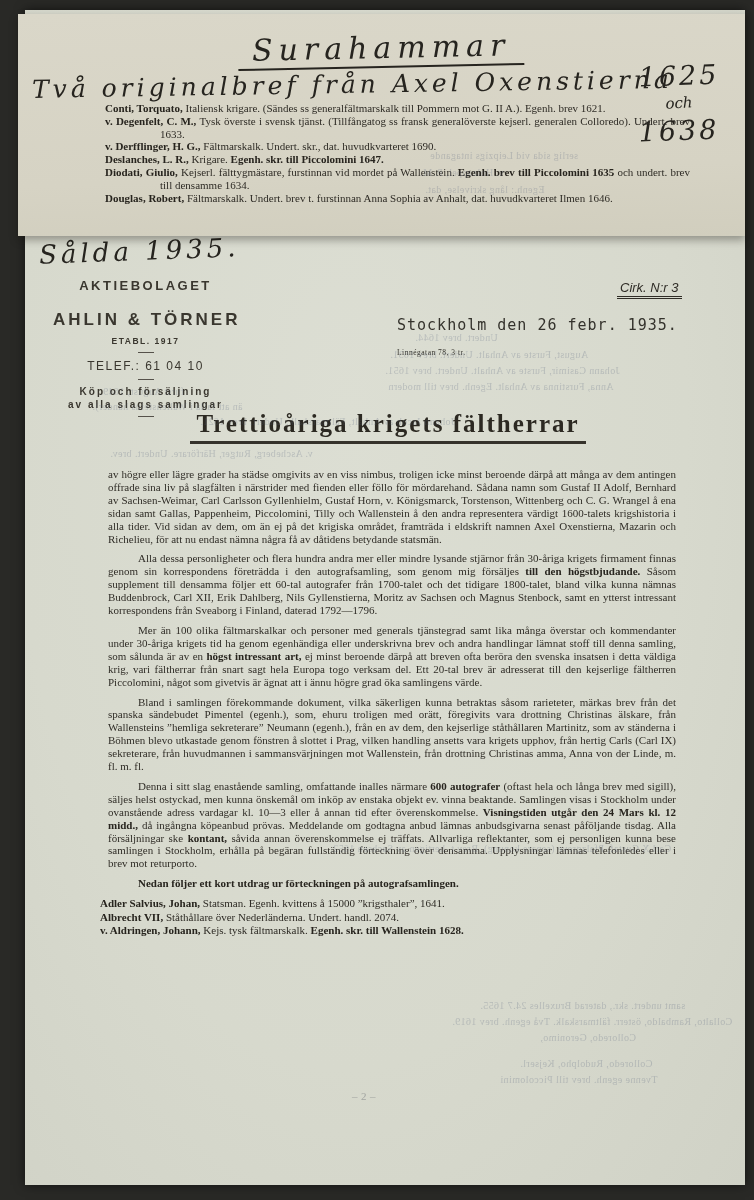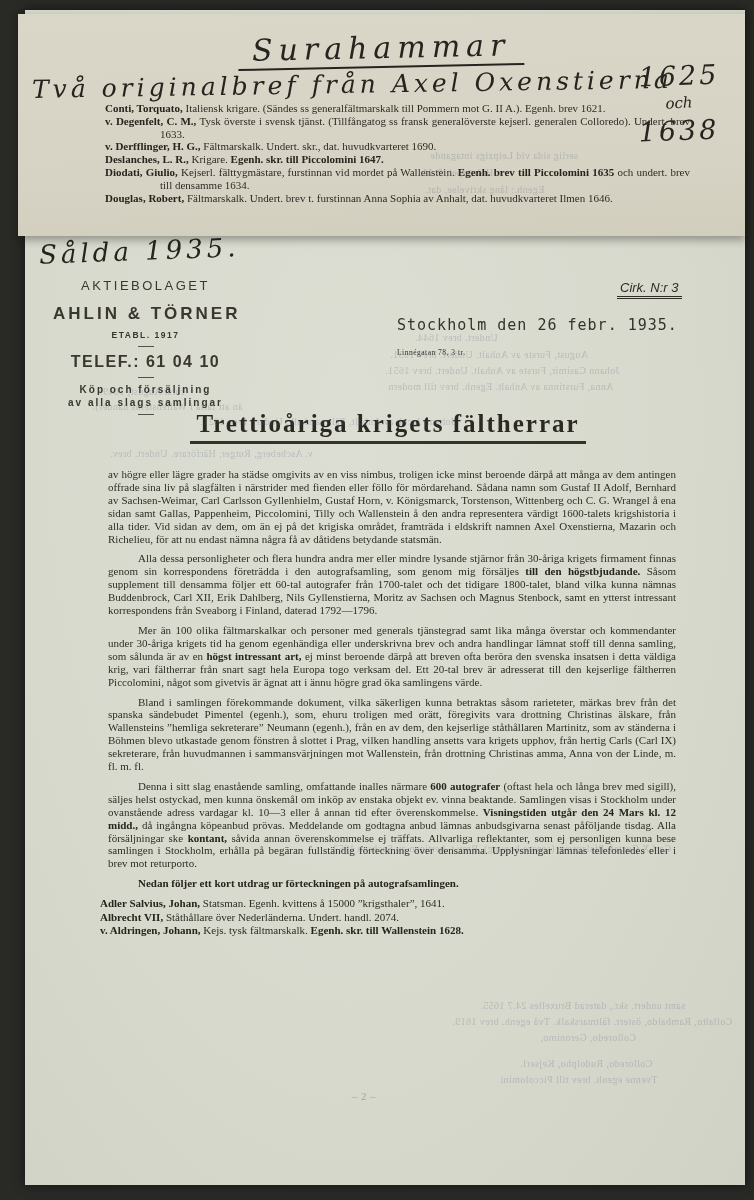--- a/index.html
+++ b/index.html
@@ -29,25 +29,25 @@
 
   
   .slip-list{position:absolute;left:87px;top:88px;width:585px;font-size:11px;line-height:12.8px;
         text-align:justify;}
   .slip-list .item{padding-left:55px;text-indent:-55px;}
   .b{font-weight:bold;color:#27241e;}
 
   
   .letterhead{position:absolute;left:28px;top:268px;width:185px;text-align:center;
         font-family:"Liberation Sans",sans-serif;color:#3a372f;}
-  .lh1{font-size:13px;letter-spacing:2.5px;font-weight:normal;}
-  .lh2{font-size:17px;letter-spacing:3px;font-weight:bold;margin-top:11px;white-space:nowrap;}
+  .lh1{font-size:13px;letter-spacing:2.5px;font-weight:bold;}
+  .lh2{font-size:17px;letter-spacing:3px;font-weight:bold;margin-top:17px;white-space:nowrap;}
   .lh3{font-size:8.5px;letter-spacing:1.5px;font-weight:bold;margin-top:6px;}
   .lh-rule{width:16px;height:0;border-top:1.5px solid #55514a;margin:6px auto 6px auto;}
-  .lh4{font-size:16px;letter-spacing:1.5px;font-weight:bold;}
+  .lh4{font-size:12px;letter-spacing:1.5px;font-weight:normal;}
   .lh5{font-size:10px;letter-spacing:2px;font-weight:bold;margin-top:2px;}
 
   .cirk{position:absolute;left:592px;top:270px;font-family:"Liberation Sans",sans-serif;
         font-size:13px;font-weight:normal;font-style:italic;color:#2f2c26;
         border-bottom:3px double #2f2c26;padding:0 3px 1px 3px;}
   .dateline{position:absolute;left:372px;top:306px;color:#34322c;}
   .dateline .dl{font-family:"DejaVu Sans Mono",monospace;font-size:15px;letter-spacing:1px;}
   .dateline .addr{font-size:7.5px;margin-top:14px;letter-spacing:.5px;}
 
   

